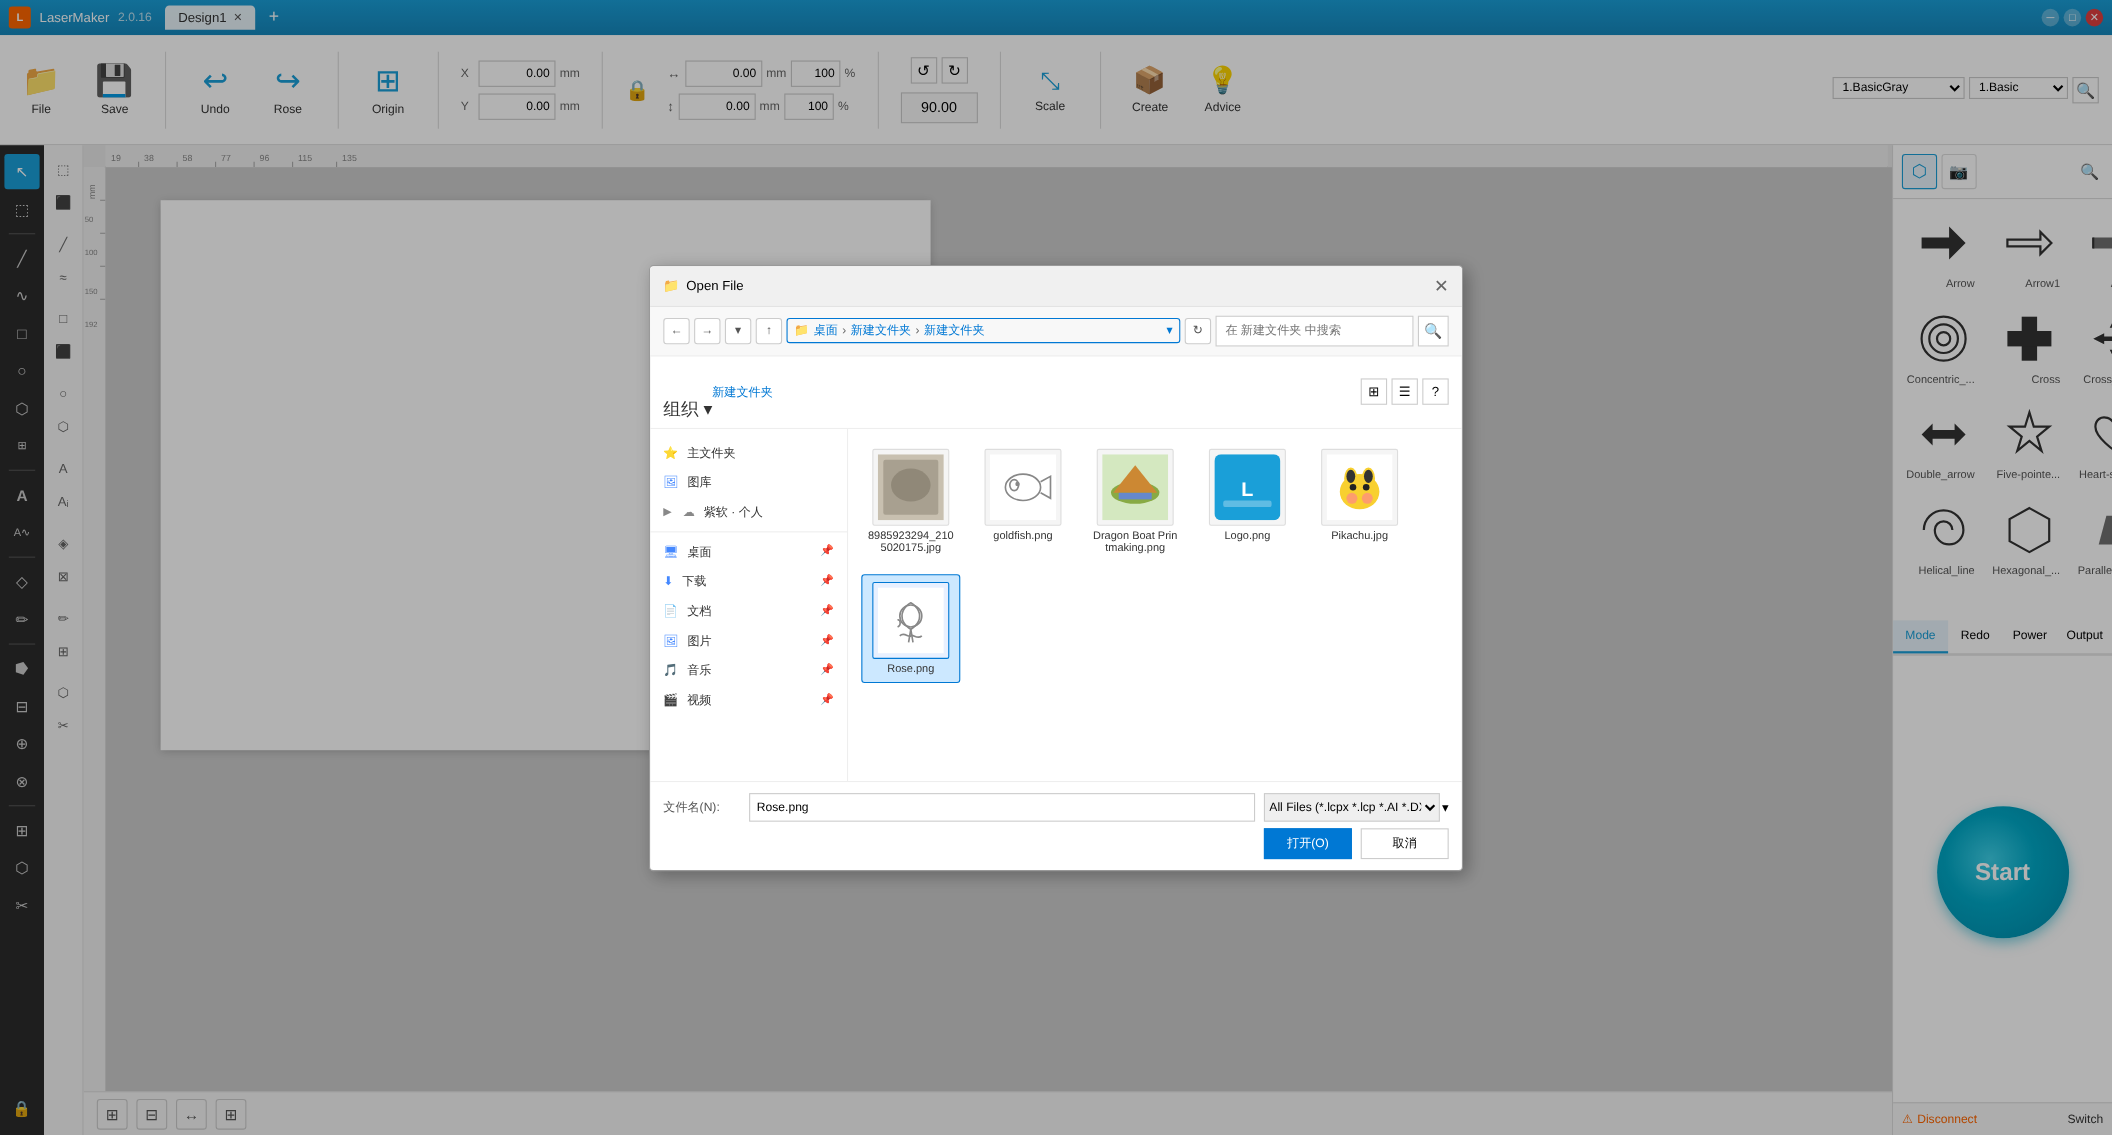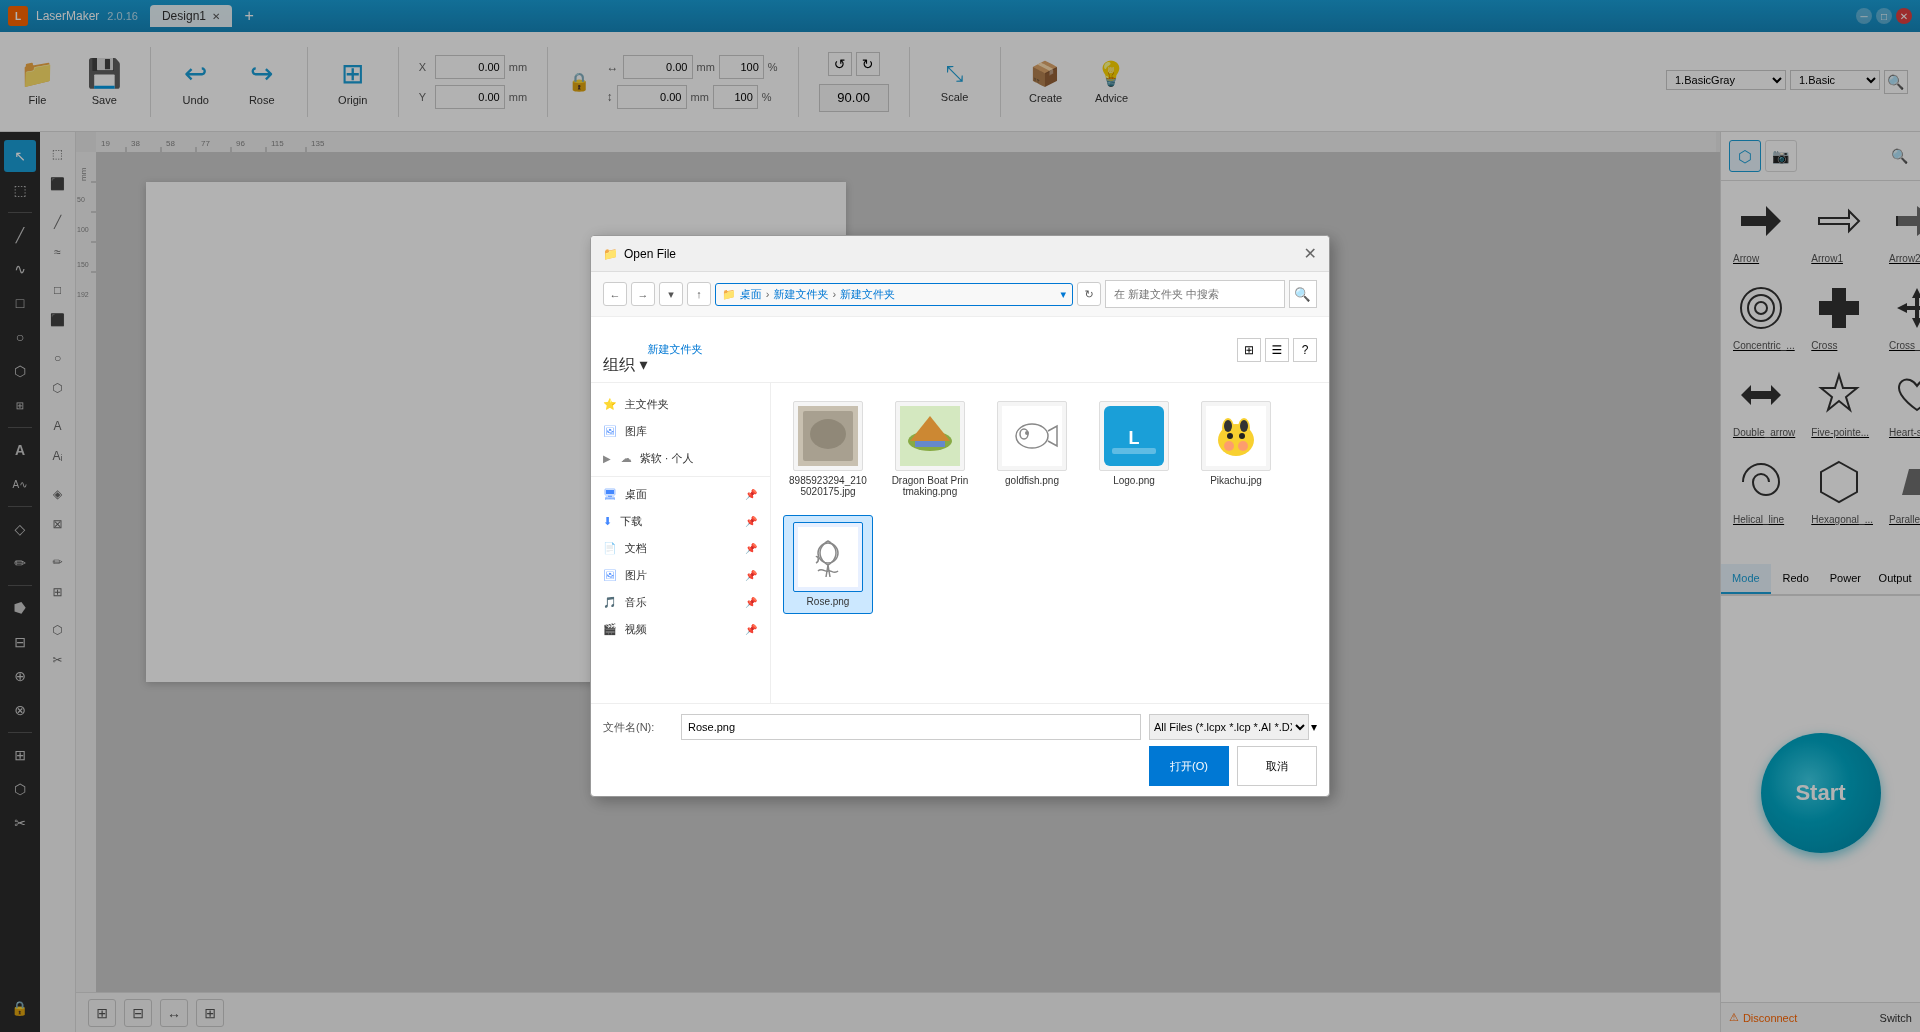--- a/index.html
+++ b/index.html
@@ -78,21 +78,21 @@
     #canvas-content { position: absolute; top: 20px; left: 20px; right: 0; bottom: 0; background: #e0e0e0; }
 
     
     #right-panel {
       width: 200px; background: white; border-left: 1px solid #ddd;
       display: flex; flex-direction: column;
     }
     #right-top { padding: 8px; display: flex; align-items: center; gap: 4px; border-bottom: 1px solid #ddd; }
     #shape-panel { flex: 1; overflow-y: auto; padding: 8px; }
     .shape-grid { display: grid; grid-template-columns: repeat(3, 1fr); gap: 8px; }
-    .shape-item { display: flex; flex-direction: column; align-items: flex-start; gap: 4px; cursor: pointer; padding: 4px; border-radius: 4px; text-decoration: underline; }
+    .shape-item { display: flex; flex-direction: column; align-items: flex-end; gap: 4px; cursor: pointer; padding: 4px; border-radius: 4px; }
     .shape-icon { width: 56px; height: 56px; display: flex; align-items: center; justify-content: center; }
     .shape-label { font-size: 10px; color: #555; text-align: center; }
     #mode-tabs { display: flex; border-bottom: 1px solid #ddd; }
     .mode-tab { flex: 1; padding: 8px 4px; text-align: center; font-size: 11px; cursor: pointer; border: none; background: none; border-bottom: 2px solid transparent; }
     .mode-tab.active { color: #1a9fd8; border-bottom-color: #1a9fd8; background: #e8f4fc; }
     #bottom-panel { padding: 12px; border-top: 1px solid #ddd; }
     #start-button {
       width: 120px; height: 120px; border-radius: 50%; background: radial-gradient(circle at 40% 40%, #3dd0e8, #00a8c6 40%, #0088a8);
       display: flex; align-items: center; justify-content: center;
       color: white; font-size: 22px; font-weight: bold;
@@ -132,21 +132,21 @@
     .file-item { width: 90px; display: flex; flex-direction: column; align-items: center; gap: 4px; cursor: pointer; padding: 6px; border-radius: 3px; }
     .file-item.selected { background: #cce8ff; border: 1px solid #0078d4; }
     .file-thumb { width: 70px; height: 70px; background: #f5f5f5; border: 1px solid #ddd; display: flex; align-items: center; justify-content: center; overflow: hidden; border-radius: 2px; }
     .file-name { font-size: 10px; text-align: center; color: #333; word-break: break-all; }
     .dialog-footer { border-top: 1px solid #eee; padding: 10px 12px; }
     .footer-row { display: flex; align-items: center; gap: 8px; margin-bottom: 6px; }
     .footer-label { font-size: 11px; color: #555; width: 70px; }
     .footer-input { flex: 1; height: 26px; border: 1px solid #ccc; padding: 0 6px; font-size: 11px; }
     .footer-dropdown { width: 160px; height: 26px; border: 1px solid #ccc; font-size: 11px; }
     .footer-btns { display: flex; justify-content: flex-end; gap: 8px; }
-    .footer-btn { min-width: 80px; height: 40px; font-size: 11px; cursor: pointer; border: 1px solid #ccc; background: white; padding: 3px 12px; }
+    .footer-btn { min-width: 80px; height: 28px; font-size: 11px; cursor: pointer; border: 1px solid #ccc; background: white; padding: 3px 12px; }
     .footer-btn.primary { background: #0078d4; color: white; border-color: #0078d4; }
 
     
     .shape-svg { width: 50px; height: 50px; }
 
     
     #bottom-toolbar { height: 40px; background: #f5f5f5; border-top: 1px solid #ddd; display: flex; align-items: center; padding: 0 12px; gap: 8px; }
     .bottom-tool-btn { width: 28px; height: 28px; display: flex; align-items: center; justify-content: center; background: none; border: 1px solid #ccc; border-radius: 3px; cursor: pointer; font-size: 14px; color: #555; }
   </style>
 </head>
@@ -608,40 +608,40 @@
                 <rect x="5" y="5" width="50" height="50" fill="#a8a090" rx="2"></rect>
                 <ellipse cx="30" cy="28" rx="18" ry="15" fill="#908878"></ellipse>
               </svg>
             </div>
             <span class="file-name">8985923294_2105020175.jpg</span>
           </div>
 
           <div class="file-item">
             <div class="file-thumb">
               <svg width="60" height="60" viewBox="0 0 60 60">
-                <rect width="60" height="60" fill="#d4e8c0"></rect>
-                <ellipse cx="30" cy="35" rx="22" ry="10" fill="#88aa44"></ellipse>
-                <polygon points="30,10 50,35 10,35" fill="#cc8833"></polygon>
-                <rect x="15" y="35" width="30" height="6" fill="#6688cc"></rect>
-              </svg>
-            </div>
-            <span class="file-name">Dragon Boat Printmaking.png</span>
-          </div>
-
-          <div class="file-item">
-            <div class="file-thumb">
-              <svg width="60" height="60" viewBox="0 0 60 60">
                 <rect width="60" height="60" fill="white"></rect>
                 <ellipse cx="30" cy="30" rx="16" ry="12" fill="none" stroke="#888" stroke-width="1.5"></ellipse>
                 <ellipse cx="22" cy="28" rx="4" ry="5" fill="none" stroke="#888" stroke-width="1.5"></ellipse>
                 <path d="M46,25 L55,20 L55,40 L46,35" fill="none" stroke="#888" stroke-width="1.5"></path>
                 <circle cx="25" cy="27" r="2" fill="#888"></circle>
               </svg>
             </div>
             <span class="file-name">goldfish.png</span>
+          </div>
+
+          <div class="file-item">
+            <div class="file-thumb">
+              <svg width="60" height="60" viewBox="0 0 60 60">
+                <rect width="60" height="60" fill="#d4e8c0"></rect>
+                <ellipse cx="30" cy="35" rx="22" ry="10" fill="#88aa44"></ellipse>
+                <polygon points="30,10 50,35 10,35" fill="#cc8833"></polygon>
+                <rect x="15" y="35" width="30" height="6" fill="#6688cc"></rect>
+              </svg>
+            </div>
+            <span class="file-name">Dragon Boat Printmaking.png</span>
           </div>
 
           <div class="file-item">
             <div class="file-thumb">
               <svg width="60" height="60" viewBox="0 0 60 60">
                 <rect width="60" height="60" fill="#1a9fd8" rx="6"></rect>
                 <text x="30" y="38" text-anchor="middle" font-size="18" font-weight="bold" fill="white">L</text>
                 <rect x="8" y="42" width="44" height="6" fill="rgba(255,255,255,0.3)" rx="2"></rect>
               </svg>
             </div>

